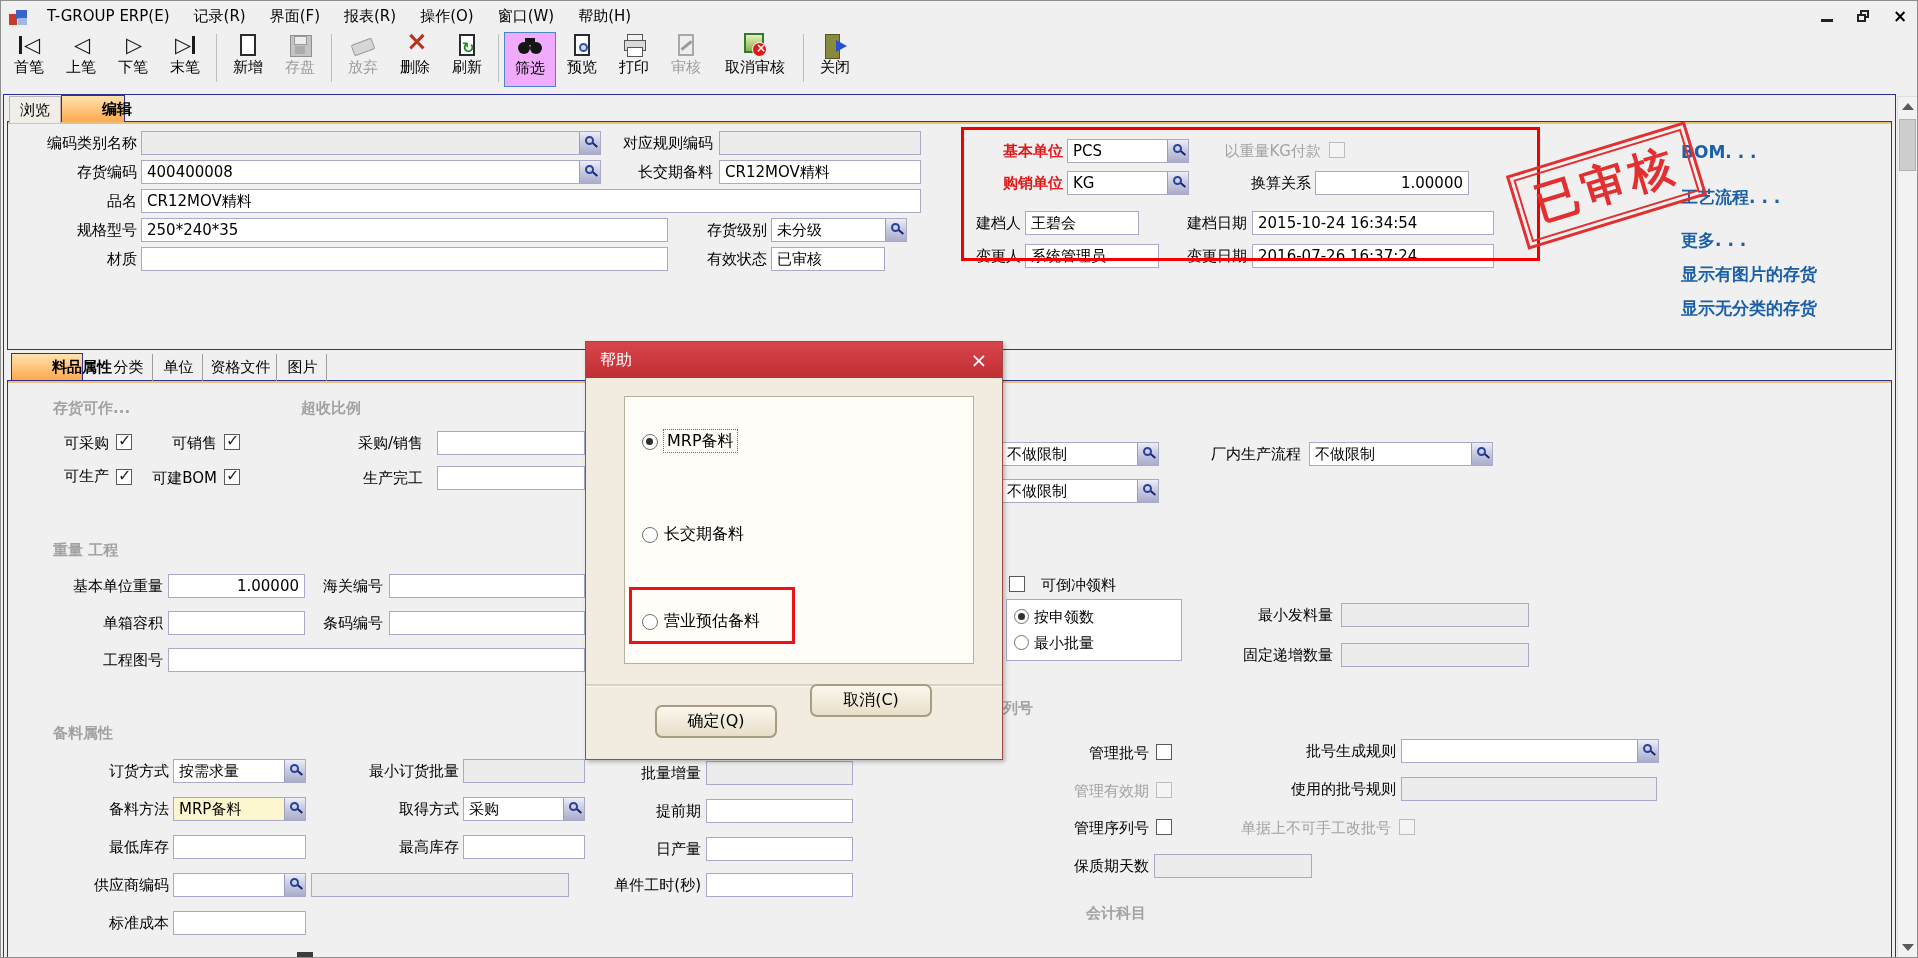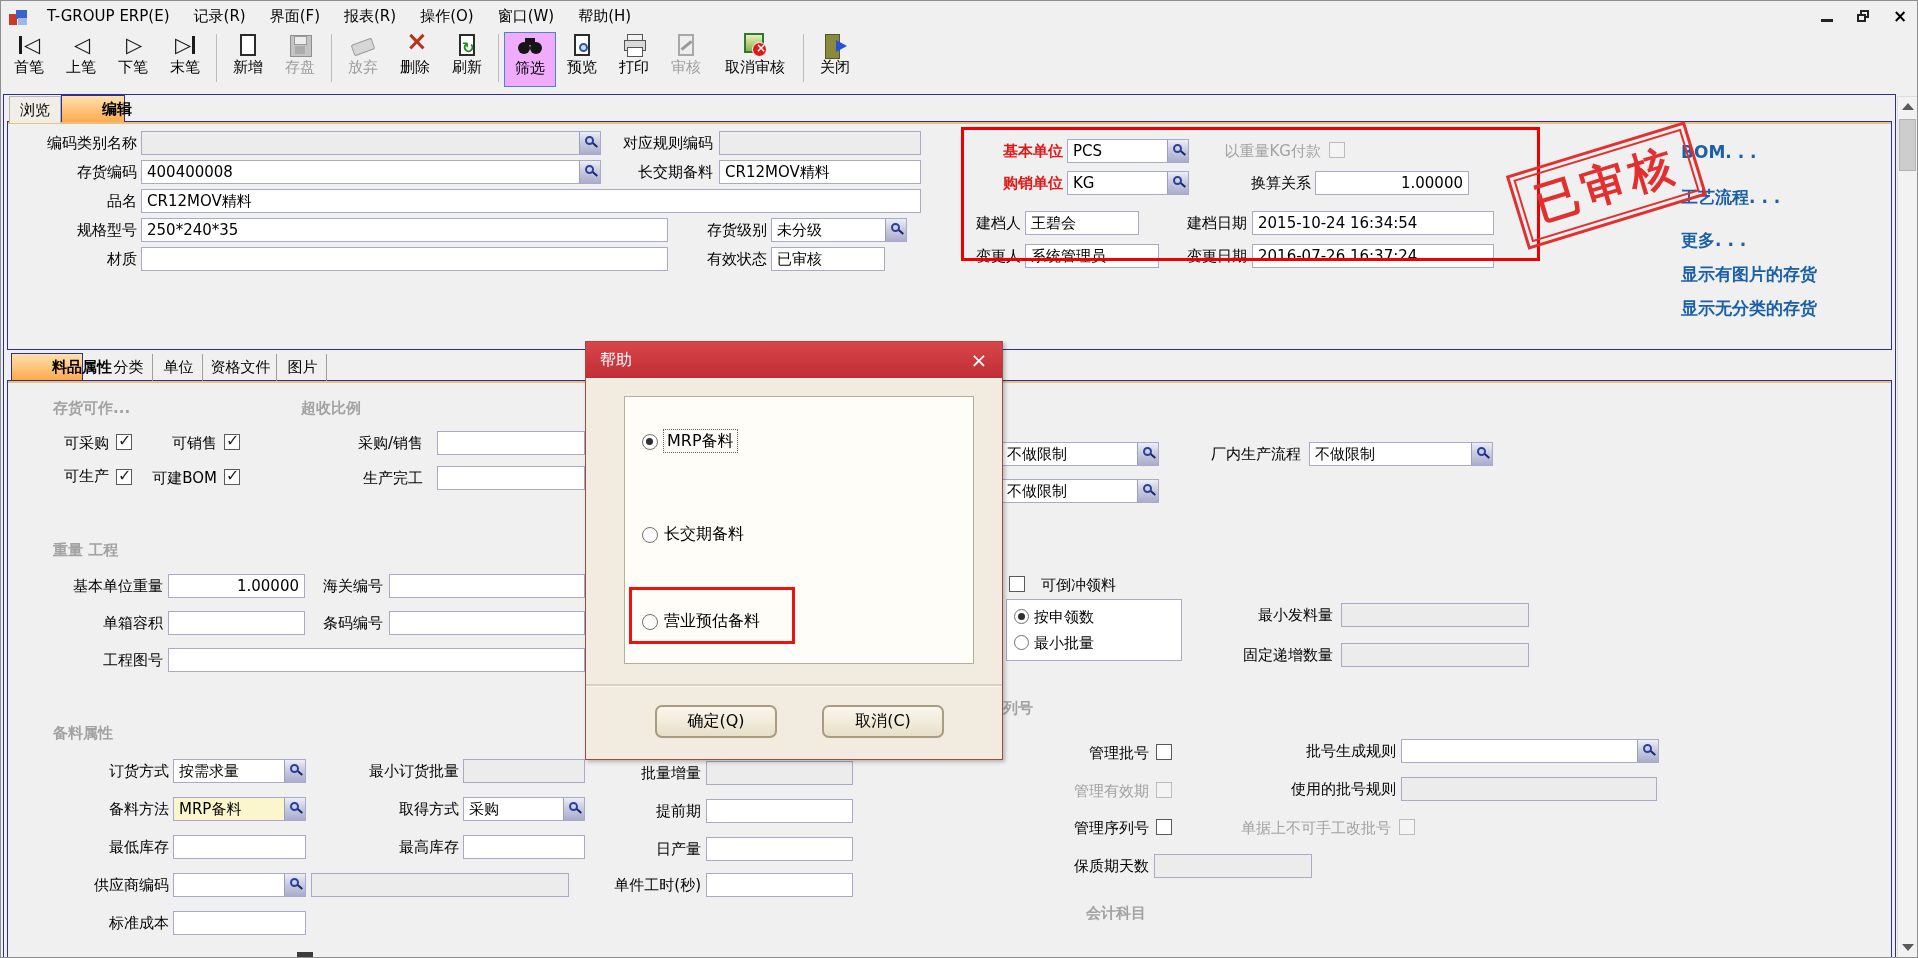--- a/index.html
+++ b/index.html
@@ -552,21 +552,21 @@
     <div class="dgroup"></div>
     <span class="radio on" style="left:56px;top:92px;width:16px;height:16px;"></span>
     <div class="dopt dfocus" style="left:78px;top:88px;">MRP备料</div>
     <span class="radio" style="left:56px;top:185px;width:16px;height:16px;"></span>
     <div class="dopt" style="left:78px;top:181px;">长交期备料</div>
     <div class="dredrect"></div>
     <span class="radio" style="left:56px;top:272px;width:16px;height:16px;"></span>
     <div class="dopt" style="left:78px;top:268px;">营业预估备料</div>
     <div class="dline"></div>
     <div class="dbtn" style="left:69px;top:363px;">确定(Q)</div>
-    <div class="dbtn" style="left:224px;top:363px;margin-left:12px;">取消(C)</div>
+    <div class="dbtn" style="left:224px;top:342px;">取消(C)</div>
   </div>
 
   <div class="sbar">
     <span class="sarrow up" style="top:0;">
         <span class="t"></span>
       </span>
     <span class="sthumb"></span>
     <span class="sarrow down" style="bottom:0;">
         <span class="t"></span>
       </span>

